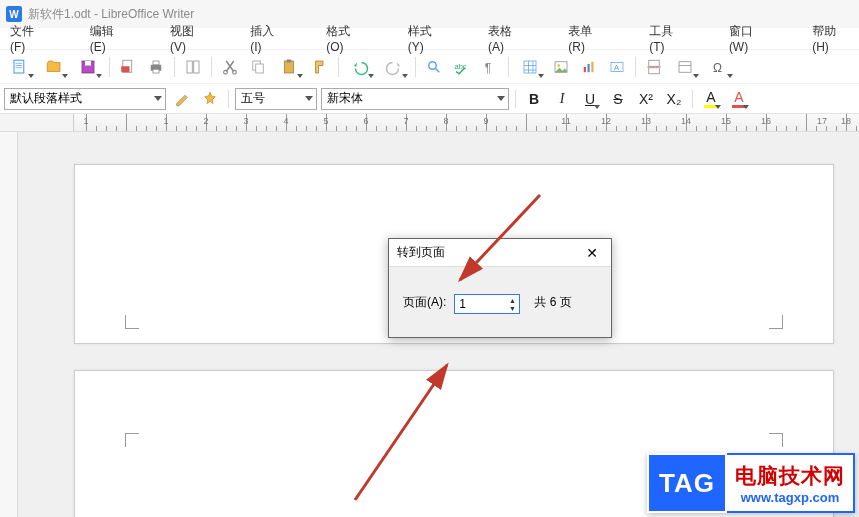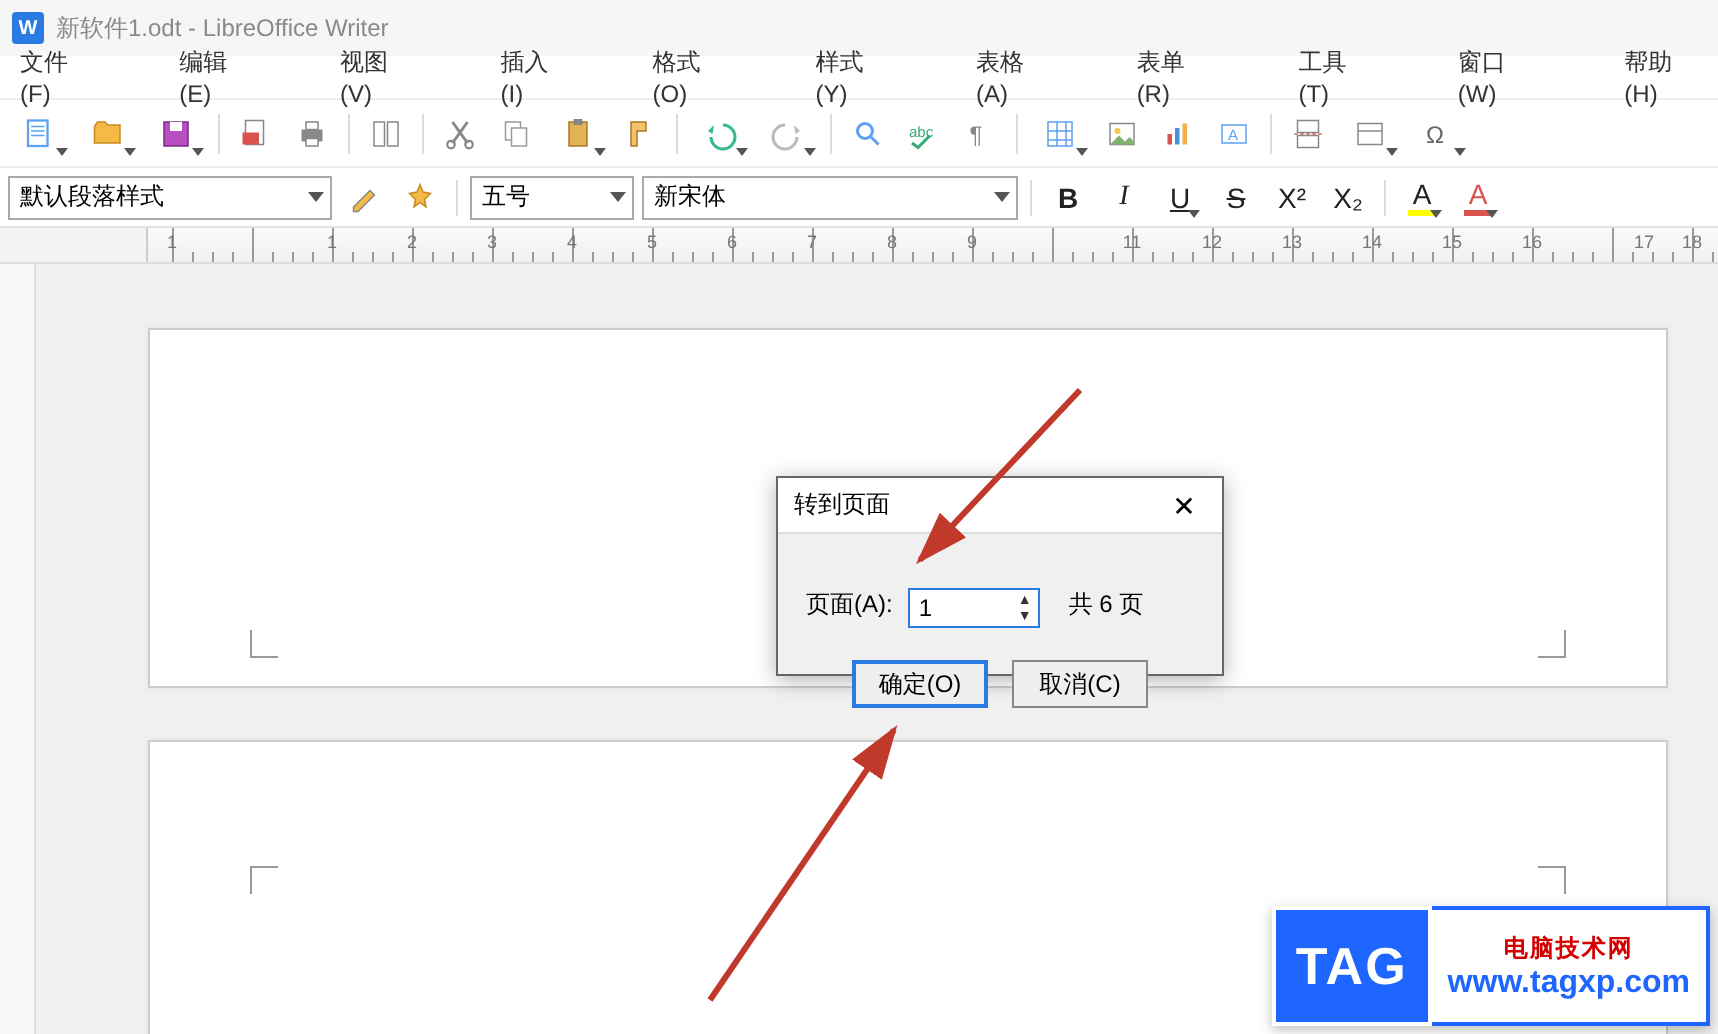--- a/index.html
+++ b/index.html
@@ -65,22 +65,22 @@
   .dlg-btn { width:68px; height:24px; border:1px solid #888; background:#efefef; font-size:12px; display:flex;align-items:center;justify-content:center;}
   .dlg-btn.primary { border:2px solid #2c7be5; }
 
   
   .arrow { position:absolute; z-index:40; pointer-events:none; }
 
   
   .watermark { position:absolute; right:4px; bottom:4px; z-index:50; display:flex; align-items:stretch; height:60px; box-shadow:0 2px 6px rgba(0,0,0,0.25); }
   .wm-tag { background:#1e66ff; color:#fff; font-weight:900; font-size:26px; letter-spacing:1px; padding:6px 10px; display:flex;align-items:center; border:2px solid #fff; }
   .wm-right { background:#fff; border:2px solid #1e66ff; border-left:none; display:flex; flex-direction:column; align-items:center; justify-content:center; padding: 2px 8px; }
-  .wm-cn { color:#d40000; font-size:12px; font-weight:900; letter-spacing:1px; }
-  .wm-url { color:#1e66ff; font-size:16px; font-weight:bold; }
+  .wm-cn { color:#d40000; font-size:21px; font-weight:900; letter-spacing:1px; }
+  .wm-url { color:#1e66ff; font-size:13px; font-weight:bold; }
 </style>
 </head>
 <body>
 
 <div class="titlebar">
   <div class="doc-icon">
       <span>W</span>
     </div>
   <div class="title-text">新软件1.odt - LibreOffice Writer</div>
 </div>
@@ -423,28 +423,20 @@
       <span class="dlg-label">页面(A):</span>
       <div class="dlg-spin">
         <span>1</span>
         <div class="spin-btns">
           <div class="sbtn">▲</div>
           <div class="sbtn">▼</div>
         </div>
       </div>
       <span class="dlg-total">共 6 页</span>
     </div>
-    <div class="dlg-buttons">
-      <div class="dlg-btn primary">
-          <span>确定(O)</span>
-        </div>
-      <div class="dlg-btn">
-          <span>取消(C)</span>
-        </div>
-    </div>
   </div>
 </div>
 
 <svg class="arrow" style="left:350px; top:185px;" width="200" height="120">
   <defs>
       <marker id="ah1" markerWidth="10" markerHeight="10" refX="8" refY="3" orient="auto">
         <path d="M0,0 L0,6 L9,3 z" fill="#c0392b"></path>
       </marker>
     </defs>
   <line x1="190" y1="10" x2="110" y2="95" stroke="#c0392b" stroke-width="3" marker-end="url(#ah1)"></line>

